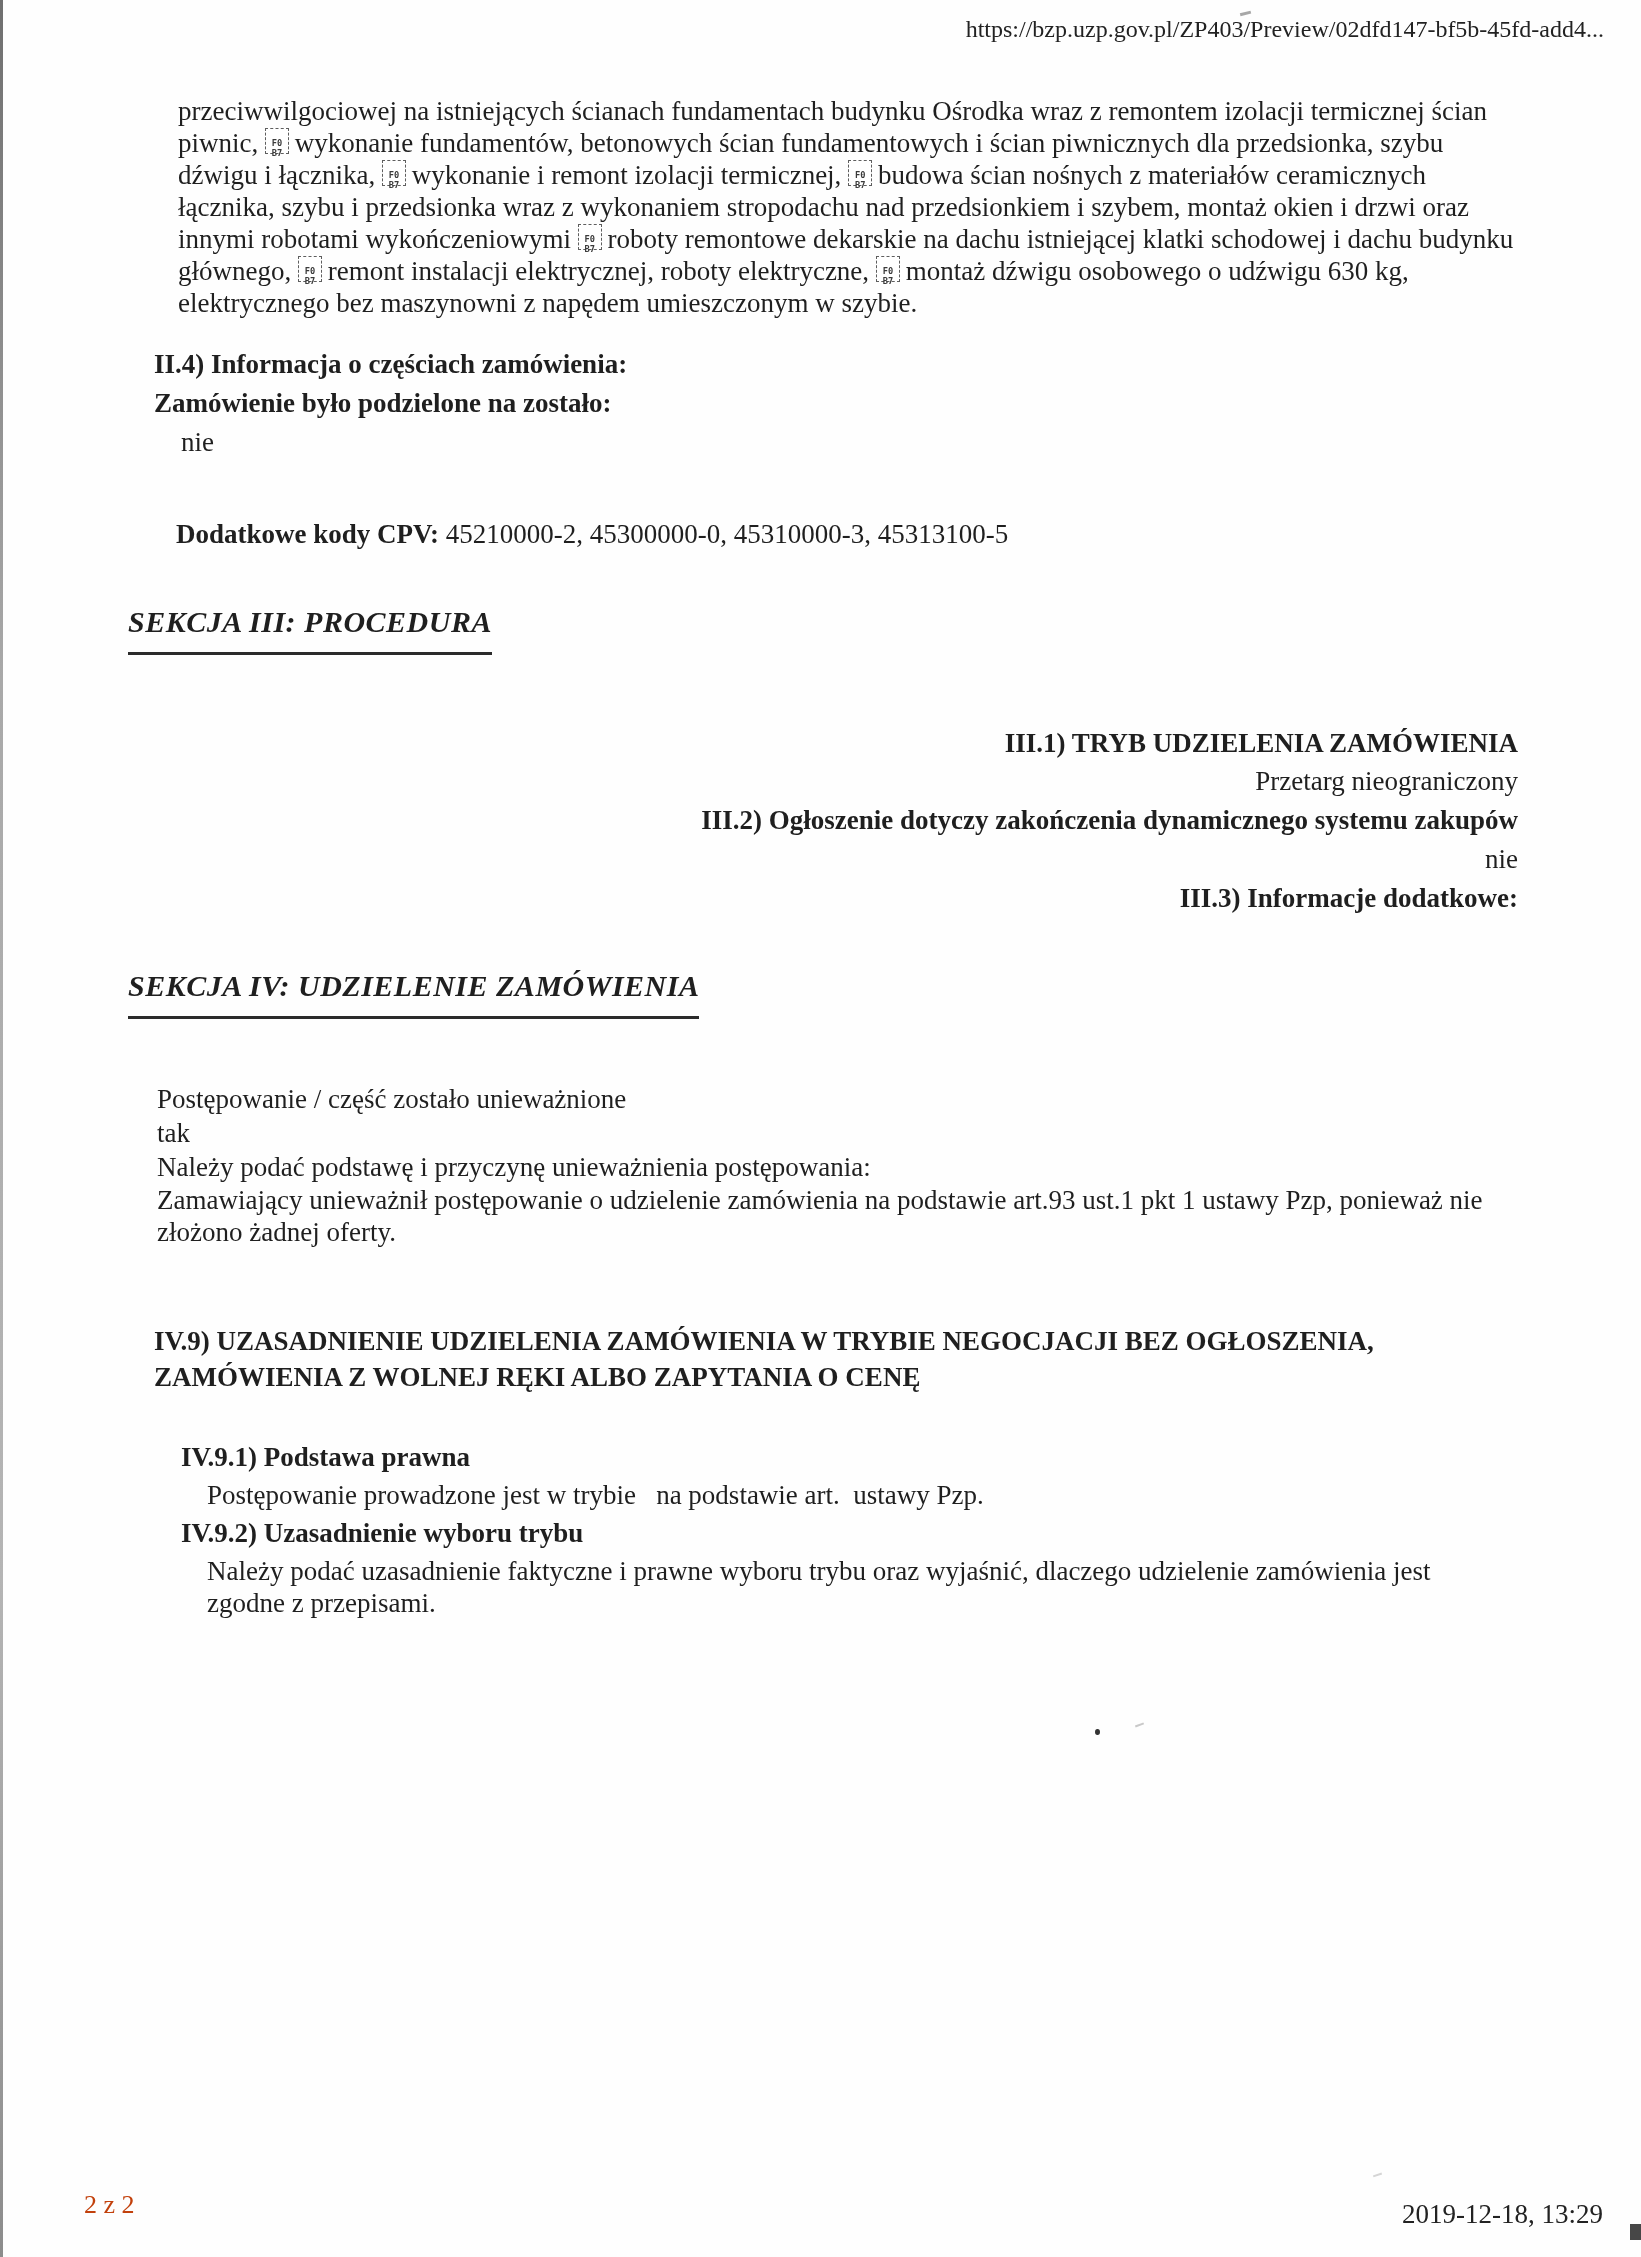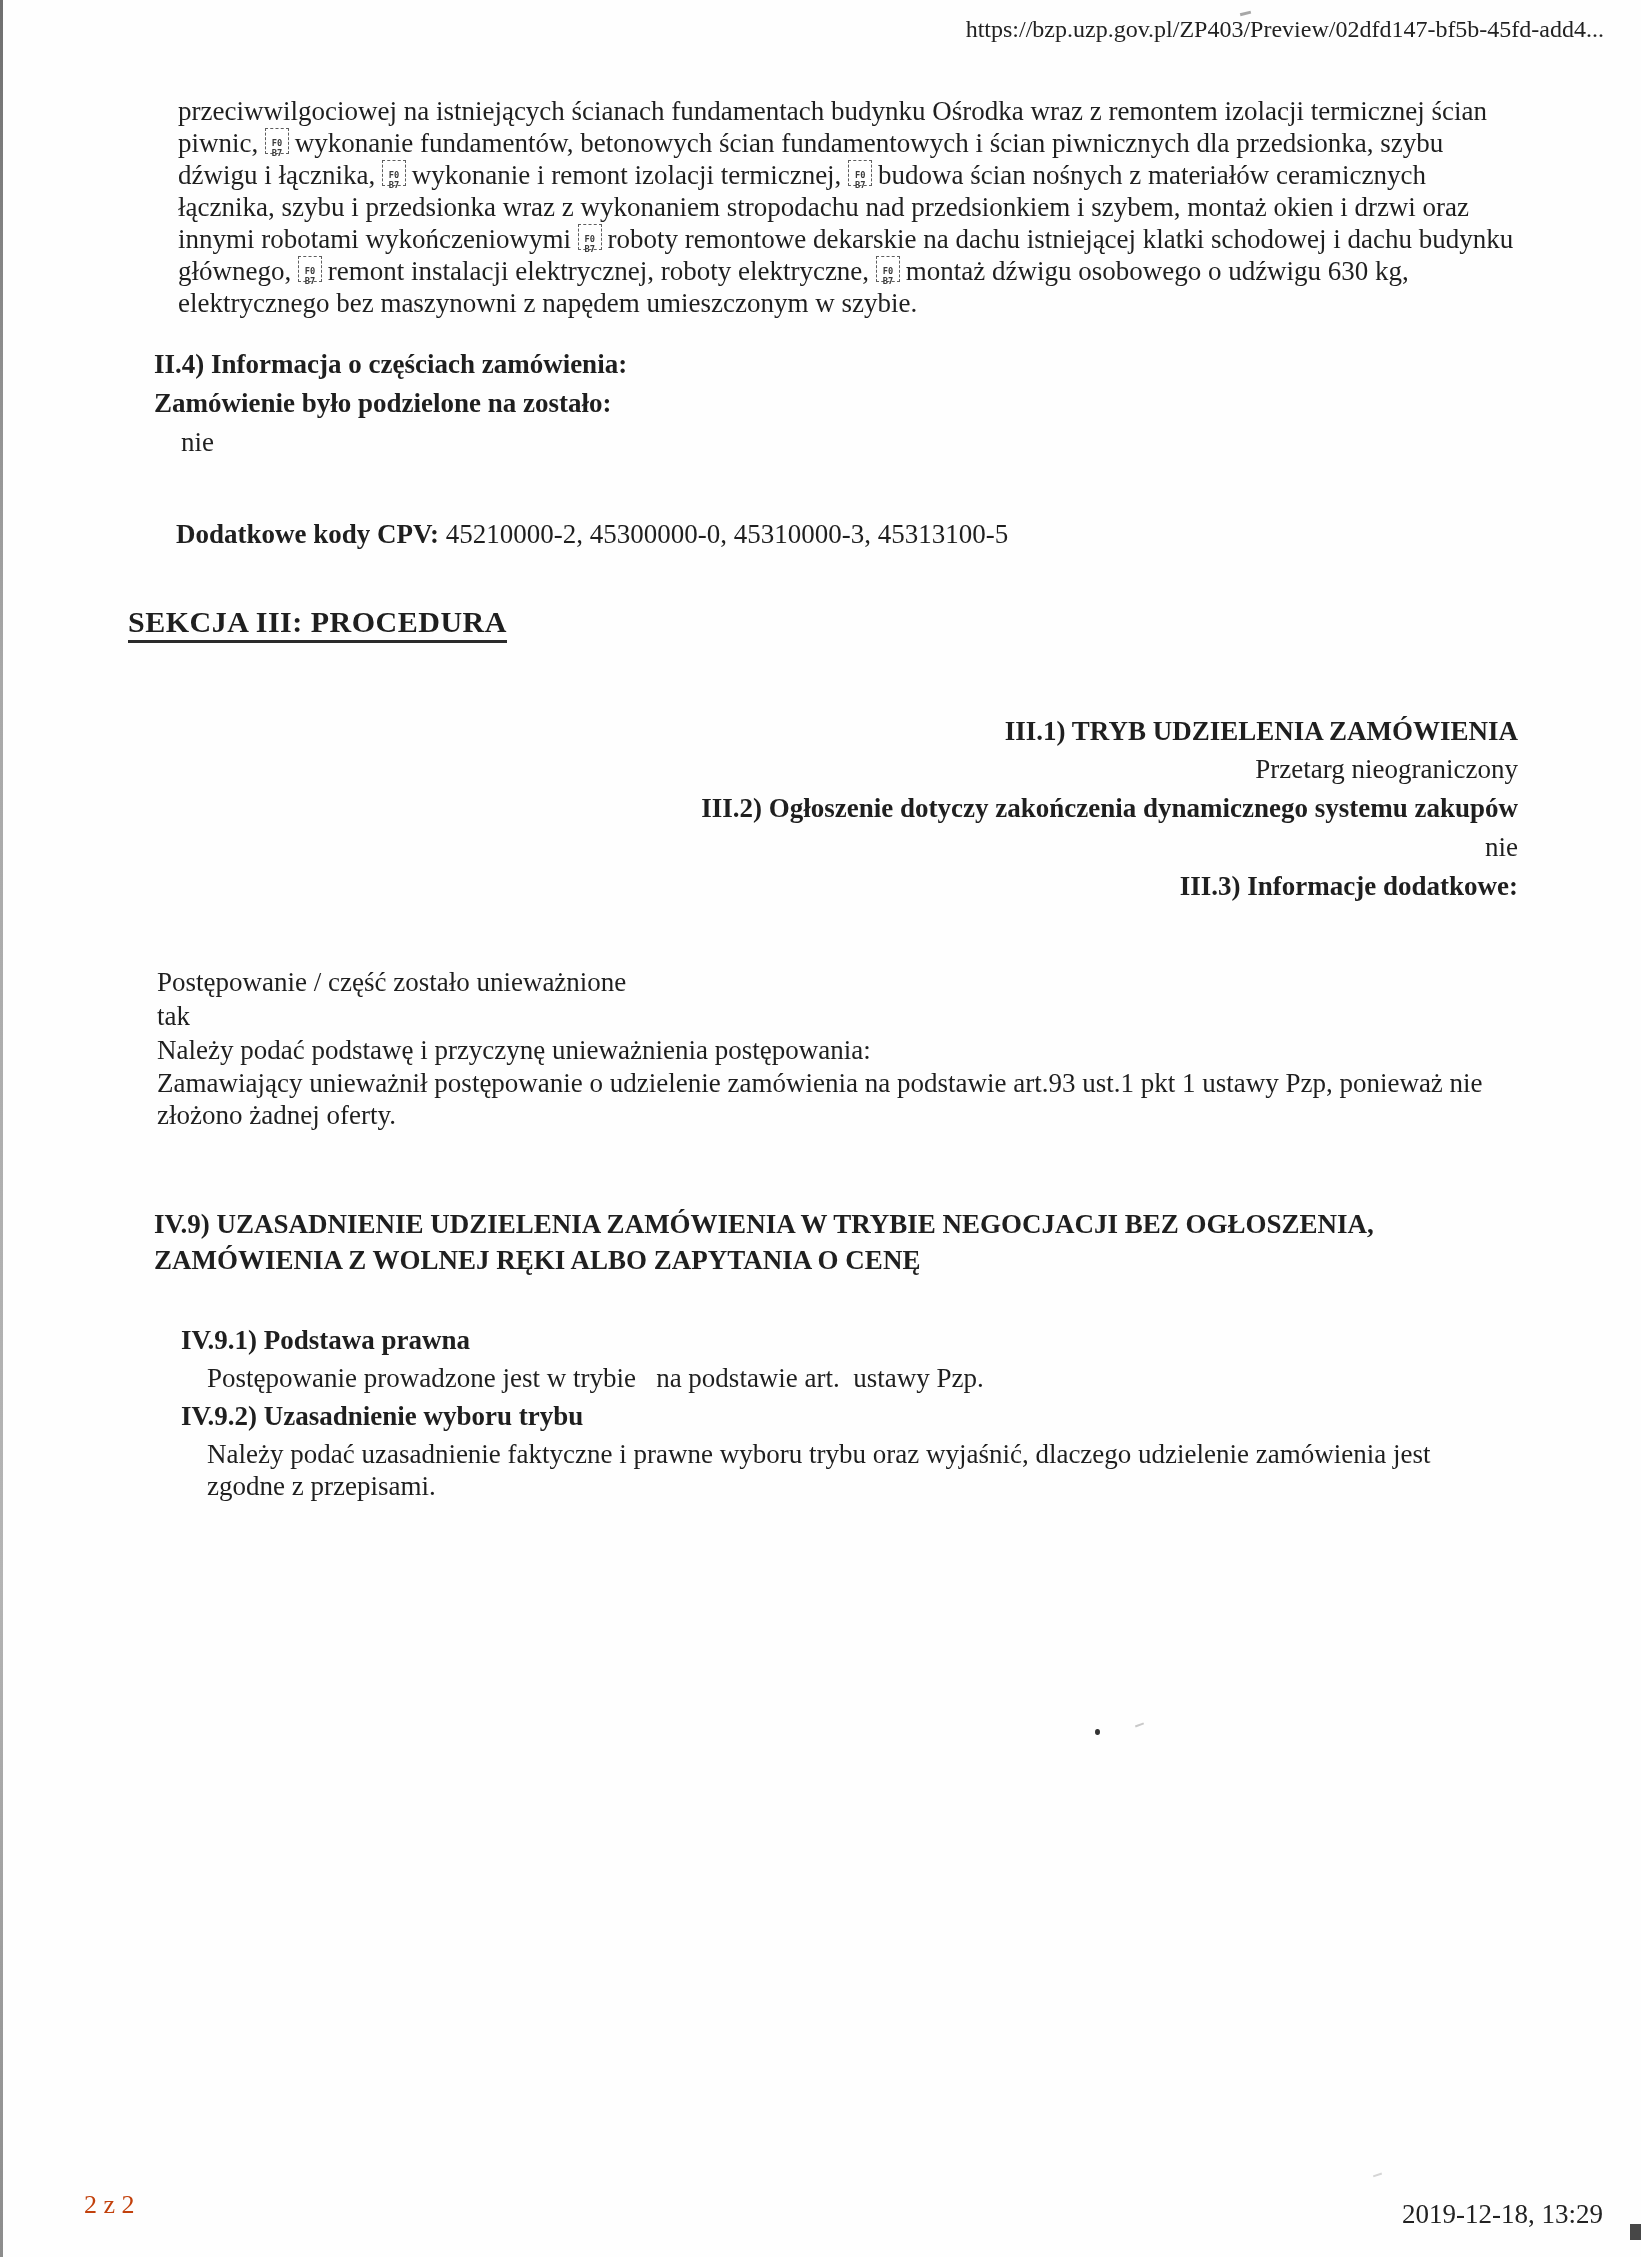--- a/index.html
+++ b/index.html
@@ -104,21 +104,22 @@
     margin-left: 0;
     margin-top: 54px;
     font-size: 30px;
     line-height: 35px;
     font-weight: bold;
     letter-spacing: 0.5px;
   }
   .section-heading .underlined {
     display: inline-block;
     border-bottom: 3.9px solid #2b2b2b;
-    padding-bottom: 1px;
+    padding-bottom: 13px;
+    font-style: italic;
   }
   .sec3-block { margin-top: 72px; text-align: right; }
   .sec4-pre-block {
     margin-top: 64px;
     margin-left: 29px;
     max-width: 1352px;
   }
   .sec4-pre-block div { margin-top: 1.9px; }
   .annul-reason { max-width: 1347px; }
   .iv9-heading {
@@ -184,20 +185,21 @@
     <div class="section-heading"><span class="underlined">SEKCJA III: PROCEDURA</span></div>
 
     <div class="sec3-block">
       <div class="hline b">III.1) TRYB UDZIELENIA ZAMÓWIENIA</div>
       <div class="vline">Przetarg nieograniczony</div>
       <div class="hline b">III.2) Ogłoszenie dotyczy zakończenia dynamicznego systemu zakupów</div>
       <div class="vline">nie</div>
       <div class="hline b">III.3) Informacje dodatkowe:</div>
     </div>
 
+    <div class="section-heading"><span class="underlined">SEKCJA IV: UDZIELENIE ZAMÓWIENIA</span></div>
 
     <div class="sec4-pre-block">
       <div>Postępowanie / część zostało unieważnione</div>
       <div>tak</div>
       <div>Należy podać podstawę i przyczynę unieważnienia postępowania:</div>
       <div class="annul-reason">Zamawiający unieważnił postępowanie o udzielenie zamówienia na podstawie art.93 ust.1 pkt 1 ustawy Pzp, ponieważ nie złożono żadnej oferty.</div>
     </div>
 
     <div class="iv9-heading">IV.9) UZASADNIENIE UDZIELENIA ZAMÓWIENIA W TRYBIE NEGOCJACJI BEZ OGŁOSZENIA, ZAMÓWIENIA Z WOLNEJ RĘKI ALBO ZAPYTANIA O CENĘ</div>
 

